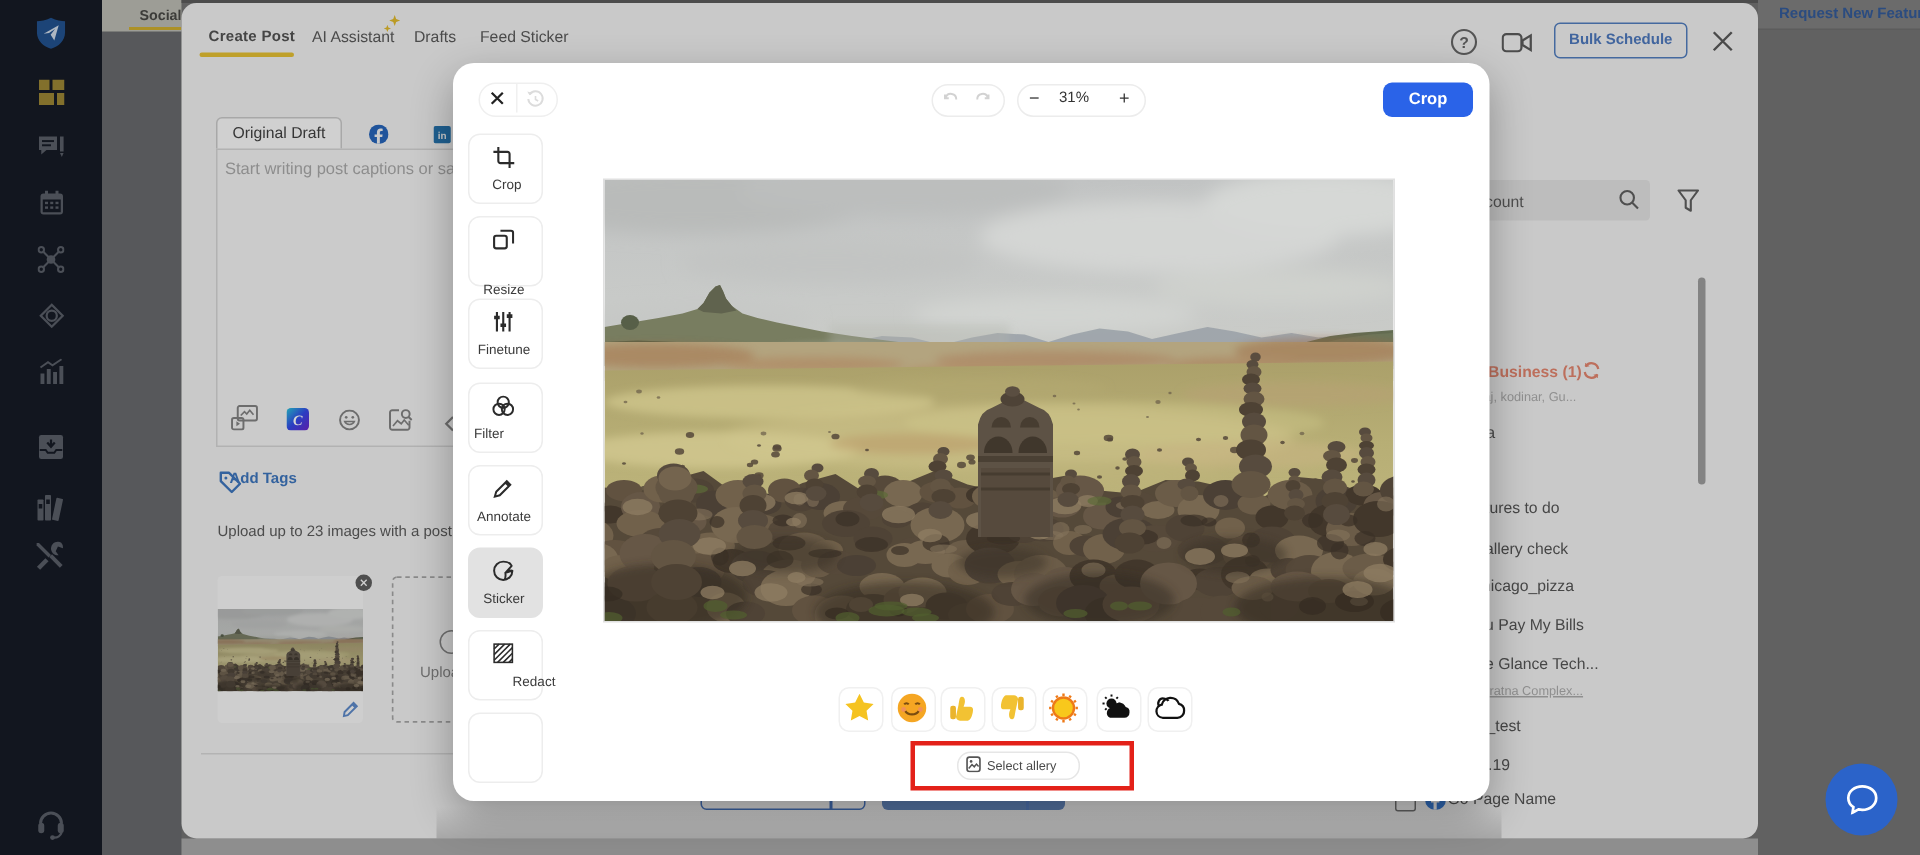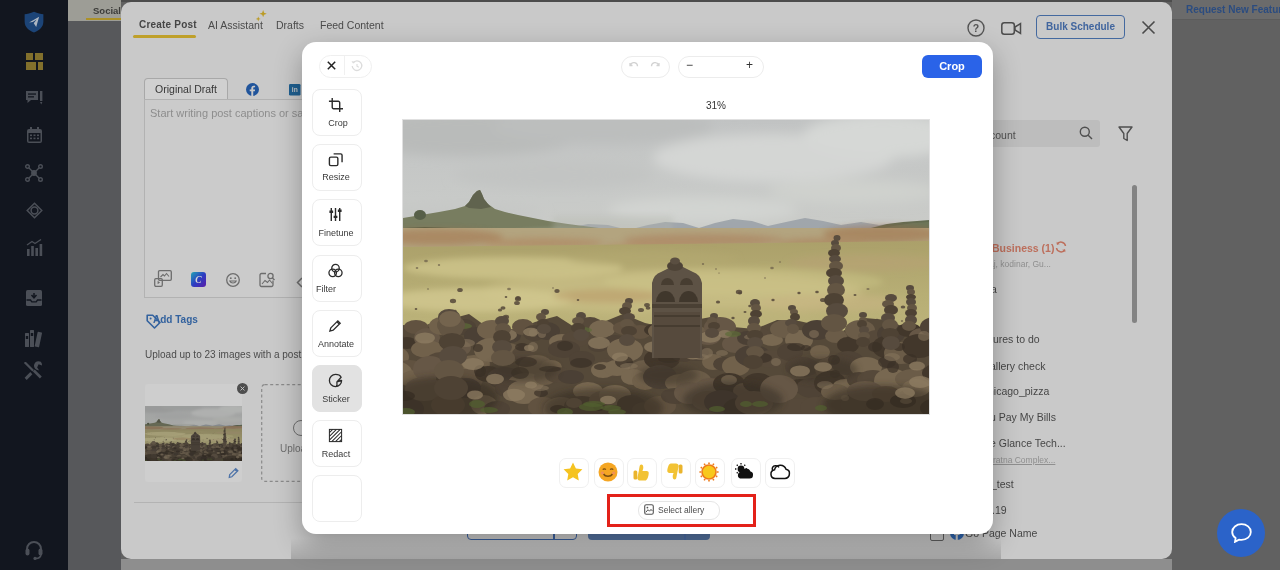--- a/index.html
+++ b/index.html
@@ -131,21 +131,21 @@
   <div class="abs" style="left:121px;top:2px;width:1051px;height:557px;background:#c9c9c9;border-radius:10px;overflow:hidden;">
     
     <div class="abs" style="left:18px;top:17px;font-size:10px;font-weight:700;color:#454545;letter-spacing:0.2px;">Create Post</div>
     <div class="abs" style="left:12px;top:32.5px;width:63px;height:3px;background:#bfa02a;border-radius:2px;"></div>
     <div class="abs" style="left:87px;top:17px;font-size:10.5px;color:#4b4b4b;">AI Assistant</div>
     <svg class="abs" style="left:134px;top:8px" width="13" height="13" viewBox="0 0 16 16">
       <path d="M10 0 l1.2 3.3 L14.5 4.5 l-3.3 1.2 L10 9 l-1.2-3.3 L5.5 4.5 l3.3-1.2 Z" fill="#bb9b25"></path>
       <path d="M4 8 l0.8 2.2 L7 11 l-2.2 0.8 L4 14 l-0.8-2.2 L1 11 l2.2-0.8 Z" fill="#bb9b25"></path>
     </svg>
     <div class="abs" style="left:155px;top:17px;font-size:10.5px;color:#4b4b4b;">Drafts</div>
-    <div class="abs" style="left:199px;top:17px;font-size:10.5px;color:#4b4b4b;">Feed Content</div>
+    <div class="abs" style="left:199px;top:17px;font-size:10.5px;color:#4b4b4b;">Feed Sticker</div>
     
     <svg class="abs" style="left:846px;top:17px" width="18" height="18" viewBox="0 0 18 18">
       <circle cx="9" cy="9" r="8" fill="none" stroke="#555" stroke-width="1.4"></circle>
       <text x="9" y="12.7" font-size="10.5" font-weight="700" fill="#555" text-anchor="middle" font-family="Liberation Sans">?</text>
     </svg>
     <svg class="abs" style="left:880px;top:20px" width="21" height="13" viewBox="0 0 21 13">
       <rect x="0.8" y="0.8" width="12.5" height="11.4" rx="2.5" fill="none" stroke="#4c4c4c" stroke-width="1.5"></rect>
       <path d="M14 5 L19.5 1.6 V11.4 L14 8 Z" fill="none" stroke="#4c4c4c" stroke-width="1.5"></path>
     </svg>
     <div class="abs" style="left:915px;top:13px;width:87px;height:22px;border:1.2px solid #44699f;border-radius:4px;
@@ -299,39 +299,39 @@
     </svg>
     <div class="abs" style="left:319px;top:14px;width:47px;height:20px;border:1px solid #ececec;border-radius:11px;"></div>
     <svg class="abs" style="left:326px;top:18.5px" width="11" height="11" viewBox="0 0 11 11">
       <path d="M2.5 4 A3.6 3.6 0 0 1 9.5 5.3 M2 2 v2.5 h2.5" fill="none" stroke="#d2d2d2" stroke-width="1.3"></path>
     </svg>
     <svg class="abs" style="left:348px;top:18.5px" width="11" height="11" viewBox="0 0 11 11">
       <path d="M8.5 4 A3.6 3.6 0 0 0 1.5 5.3 M9 2 v2.5 h-2.5" fill="none" stroke="#d2d2d2" stroke-width="1.3"></path>
     </svg>
     <div class="abs" style="left:376px;top:14px;width:84px;height:20px;border:1px solid #ececec;border-radius:11px;"></div>
     <div class="abs" style="left:384px;top:16px;font-size:12px;color:#333;">−</div>
-    <div class="abs" style="left:404px;top:18px;font-size:10px;color:#333;margin-top:40px;">31%</div>
+    <div class="abs" style="left:404px;top:18px;font-size:10px;color:#333;">31%</div>
     <div class="abs" style="left:444px;top:16px;font-size:12px;color:#333;">+</div>
     <div class="abs" style="left:620px;top:13px;width:60px;height:23px;background:#2a63e8;border-radius:6px;
          font-size:11px;font-weight:700;color:#fff;text-align:center;line-height:23px;">Crop</div>
 
     <div id="tb">
         <div class="abs" style="left:10px;top:47px;width:48px;height:45px;border:1px solid #ededed;
      border-radius:8px;background:#fff;"></div>
         <svg class="abs" style="left:26px;top:55px" width="15" height="15" viewBox="0 0 16 16">
           <path d="M4.5 1 v10 a1.5 1.5 0 0 0 1.5 1.5 h10 M1 4.5 h10 a1.5 1.5 0 0 1 1.5 1.5 v10" fill="none" stroke="#2b2b2b" stroke-width="1.5"></path>
         </svg>
         <div class="abs" style="left:10px;top:76px;width:52px;text-align:center;font-size:9px;color:#3a3a3a;">Crop</div>
         <div class="abs" style="left:10px;top:102.2px;width:48px;height:45px;border:1px solid #ededed;
      border-radius:8px;background:#fff;"></div>
         <svg class="abs" style="left:26px;top:110.2px" width="15" height="15" viewBox="0 0 16 16">
           <rect x="1.5" y="5.5" width="9" height="9" rx="1.5" fill="none" stroke="#2b2b2b" stroke-width="1.5"></rect>
           <path d="M6 2 h7.5 a1.5 1.5 0 0 1 1.5 1.5 V11" fill="none" stroke="#2b2b2b" stroke-width="1.5"></path>
         </svg>
-        <div class="abs" style="left:10px;top:130px;width:48px;text-align:center;font-size:9px;color:#3a3a3a;">Resize</div>
+        <div class="abs" style="left:10px;top:146px;width:48px;text-align:center;font-size:9px;color:#3a3a3a;">Resize</div>
         <div class="abs" style="left:10px;top:157.4px;width:48px;height:45px;border:1px solid #ededed;
      border-radius:8px;background:#fff;"></div>
         <svg class="abs" style="left:26px;top:165.4px" width="15" height="15" viewBox="0 0 16 16">
           <g stroke="#2b2b2b" stroke-width="1.5" fill="none">
             <path d="M3.5 1 v14 M8 1 v14 M12.5 1 v14"></path>
             <path d="M1.5 5 h4 M6 10.5 h4 M10.5 4 h4" stroke-width="2.6"></path>
           </g>
         </svg>
         <div class="abs" style="left:10px;top:186.4px;width:48px;text-align:center;font-size:9px;color:#3a3a3a;">Finetune</div>
         <div class="abs" style="left:10px;top:212.60000000000002px;width:48px;height:45px;border:1px solid #ededed;
@@ -357,21 +357,21 @@
         </svg>
         <div class="abs" style="left:10px;top:352px;width:48px;text-align:center;font-size:9px;color:#3a3a3a;">Sticker</div>
         <div class="abs" style="left:10px;top:378.20000000000005px;width:48px;height:45px;border:1px solid #ededed;
      border-radius:8px;background:#fff;"></div>
         <svg class="abs" style="left:26px;top:386.20000000000005px" width="15" height="15" viewBox="0 0 16 16">
           <g stroke="#2b2b2b" stroke-width="1.1" fill="none">
             <rect x="1.5" y="1.5" width="13" height="13"></rect>
             <path d="M1.5 5 L5 1.5 M1.5 9 L9 1.5 M1.5 13 L13 1.5 M4 14.5 L14.5 4 M8 14.5 L14.5 8 M12 14.5 L14.5 12"></path>
           </g>
         </svg>
-        <div class="abs" style="left:10px;top:407.20000000000005px;width:48px;text-align:center;font-size:9px;color:#3a3a3a;">Redact</div>
+        <div class="abs" style="left:10px;top:407.20000000000005px;width:48px;text-align:center;font-size:9px;color:#3a3a3a;padding-left:20px;">Redact</div>
         <div class="abs" style="left:10px;top:433.40000000000003px;width:48px;height:45px;border:1px solid #ededed;
      border-radius:8px;background:#fff;"></div>
       </div>
 
     <div class="abs" style="left:101px;top:78px;width:526px;height:294px;outline:1px solid #e0e0e0;">
       <svg width="526" height="294" viewBox="0 0 526 294">
           <use href="#photoSym"></use>
         </svg>
     </div>
 

